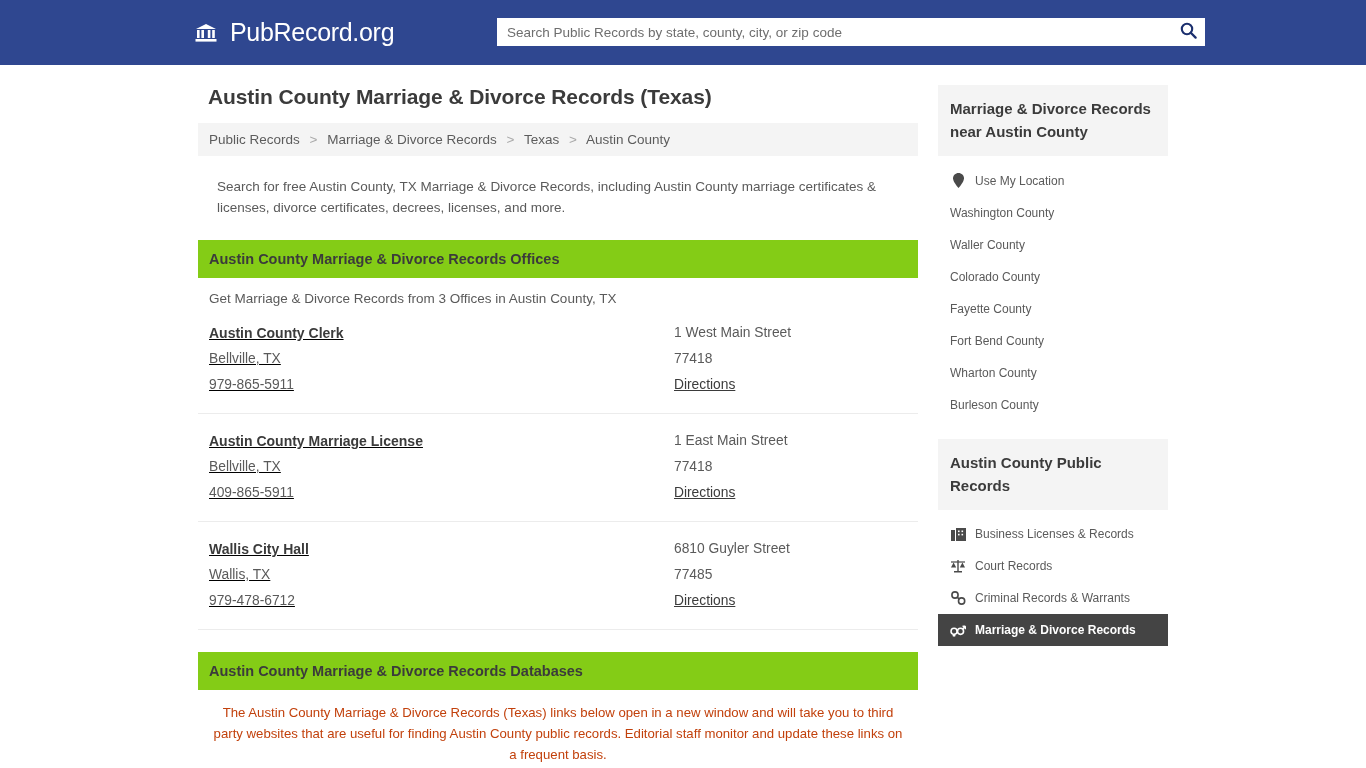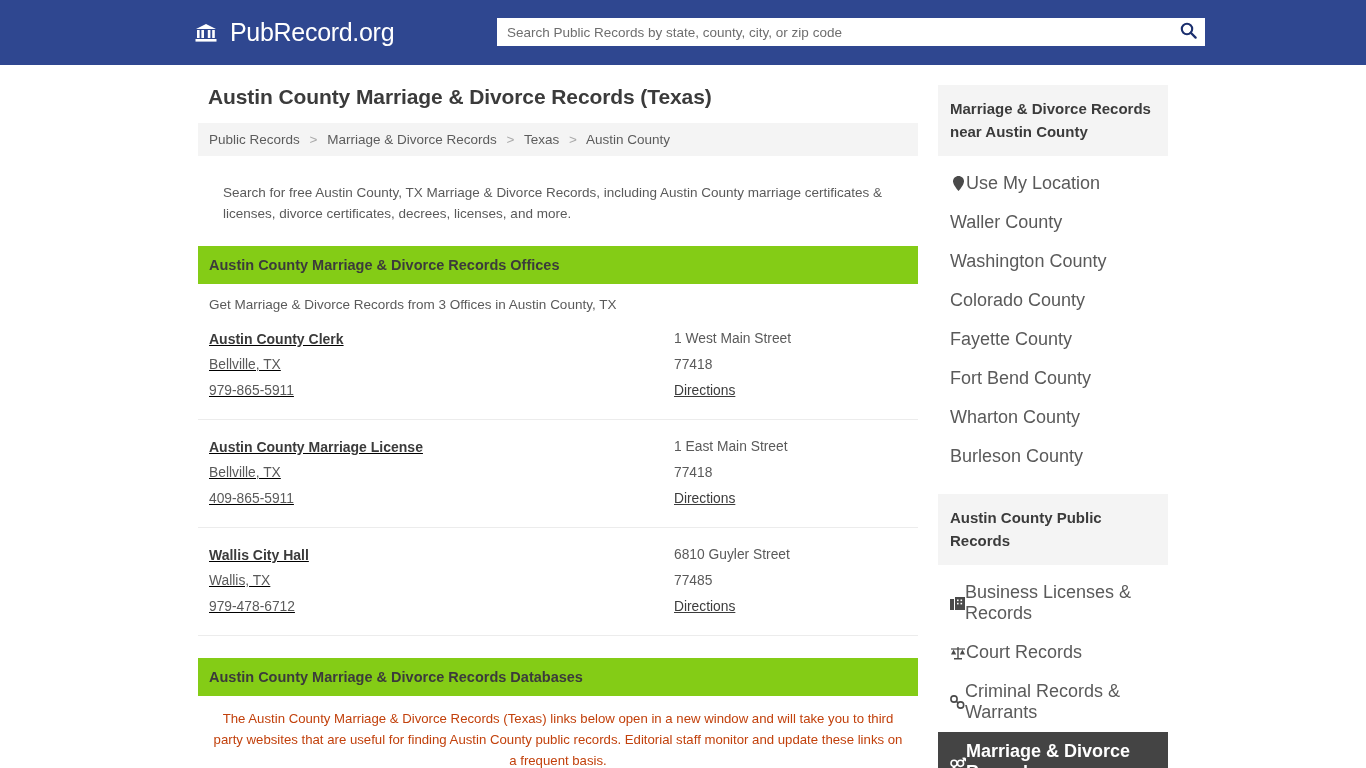--- a/index.html
+++ b/index.html
@@ -110,21 +110,21 @@
   }
   .breadcrumb a { color: #5c5c5c; text-decoration: none; }
   .breadcrumb .sep { color: #a9a9a9; margin: 0 6px; }
   .breadcrumb .current { color: #5c5c5c; }
 
   .intro {
     font-size: 13.5px;
     line-height: 21px;
     color: #5a5a5a;
     padding: 12px 11px 0 11px;
-    margin: 14px;
+    margin: 8px;
   }
 
   .section-head {
     background: #84cc16;
     padding: 11px 11px;
     font-size: 14.5px;
     font-weight: bold;
     color: #3b3b3b;
     margin-top: 22px;
   }
@@ -190,22 +190,23 @@
     padding: 12px 12px 13px 12px;
     font-size: 15px;
     font-weight: bold;
     color: #3b3b3b;
     line-height: 23px;
   }
   .panel-list { padding: 8px 0 0 0; }
   .panel-item {
     display: flex;
     align-items: center;
+    gap: 9px;
     padding: 9px 12px;
-    font-size: 18px;
+    font-size: 12px;
     color: #5a5a5a;
     cursor: pointer;
   }
   .panel-item .ico { width: 16px; display: flex; justify-content: center; line-height: 0; }
   .panel-item.active {
     background: #444444;
     color: #ffffff;
     font-weight: bold;
   }
   .panel-gap { height: 18px; }
@@ -326,24 +327,24 @@
         <div class="panel-item">
           <span class="ico">
             <svg width="11" height="15" viewBox="0 0 11 15" aria-hidden="true">
               <path d="M5.5 0 C2.5 0 0 2.4 0 5.3 C0 9.2 5.5 15 5.5 15 C5.5 15 11 9.2 11 5.3 C11 2.4 8.5 0 5.5 0 Z" fill="#4a4a4a"></path>
             </svg>
           </span>
           <span>Use My Location</span>
         </div>
 
         <div class="panel-item">
+          <span>Washington County</span>
+        </div>
+        <div class="panel-item">
           <span>Waller County</span>
-        </div>
-        <div class="panel-item">
-          <span>Washington County</span>
         </div>
         <div class="panel-item">
           <span>Colorado County</span>
         </div>
         <div class="panel-item">
           <span>Fayette County</span>
         </div>
         <div class="panel-item">
           <span>Fort Bend County</span>
         </div>

